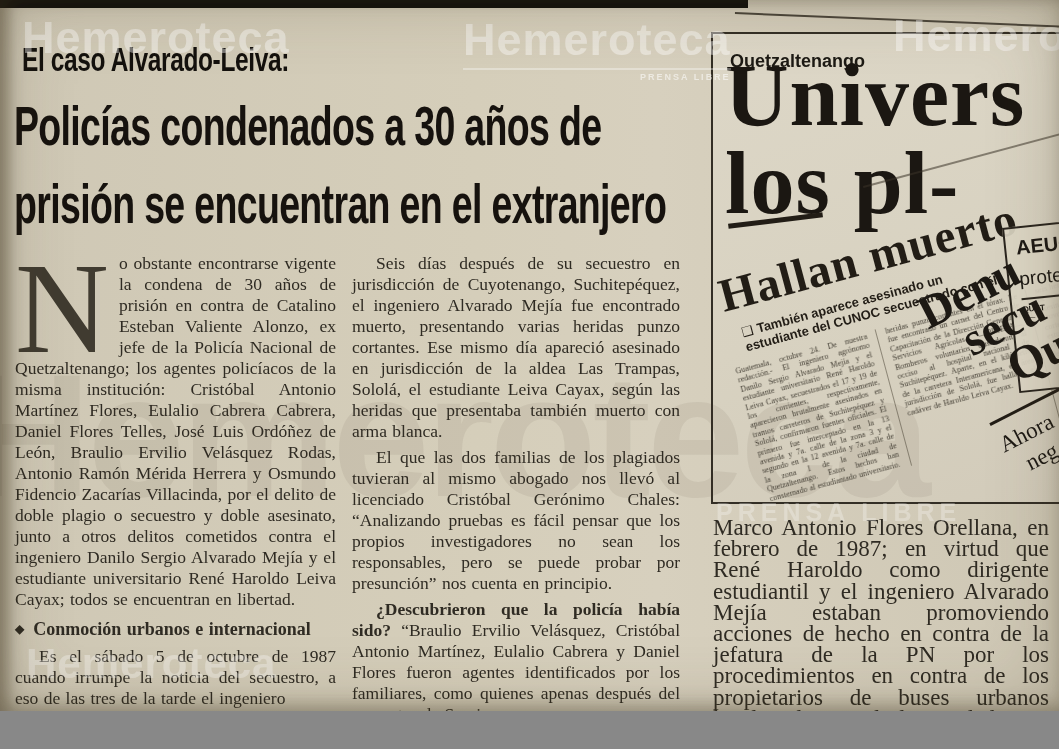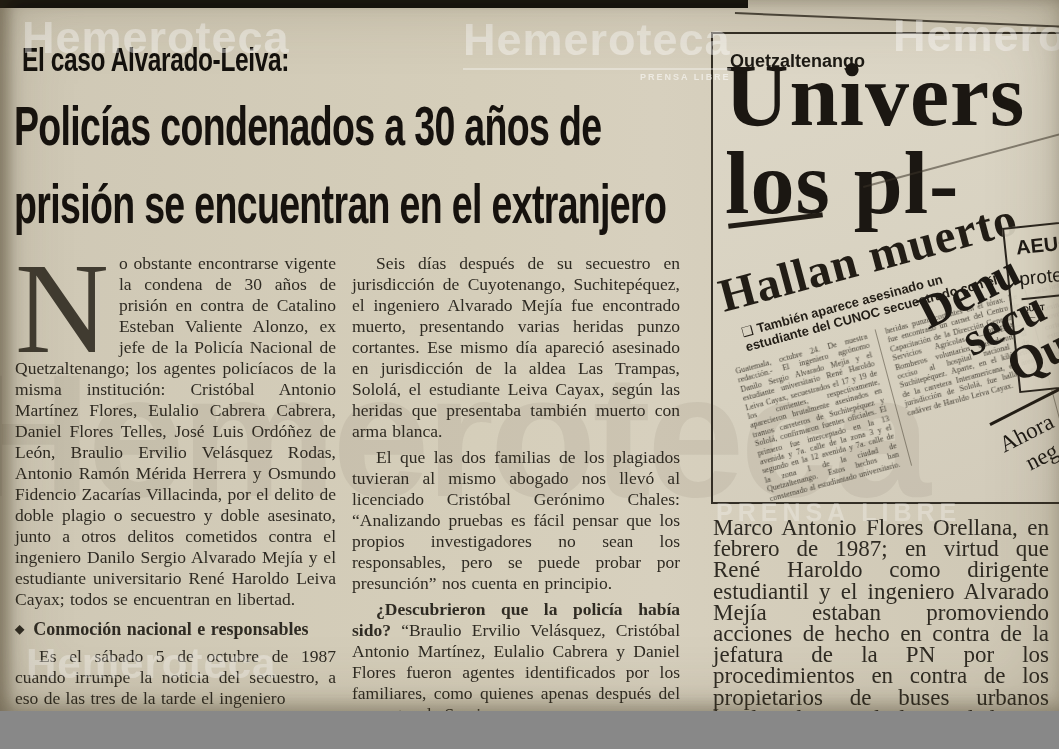--- a/index.html
+++ b/index.html
@@ -99,21 +99,21 @@
   <div class="abs wm-giant">Hemeroteca</div>
   <div class="abs wm wm-mid">Hemeroteca</div>
   <div class="abs wm-pl">PRENSA LIBRE</div>
 
   <div class="abs kicker">El caso Alvarado-Leiva:</div>
   <div class="abs headline h1a">Policías condenados a 30 años de</div>
   <div class="abs headline h1b">prisión se encuentran en el extranjero</div>
 
   <div class="abs col col1">
     <p class="noindent"><span class="dropcap">N</span><span>o obstante encontrarse vigente la condena de 30 años de prisión en contra de Catalino Esteban Valiente Alonzo, ex jefe de la Policía Nacional de Quetzaltenango; los agentes policíacos de la misma institución: Cristóbal Antonio Martínez Flores, Eulalio Cabrera Cabrera, Daniel Flores Telles, José Luis Ordóñez de León, Braulio Ervilio Velásquez Rodas, Antonio Ramón Mérida Herrera y Osmundo Fidencio Zacarías Villacinda, por el delito de doble plagio o secuestro y doble asesinato, junto a otros delitos cometidos contra el ingeniero Danilo Sergio Alvarado Mejía y el estudiante universitario René Haroldo Leiva Cayax; todos se encuentran en libertad.</span></p>
-    <p class="subhead"><span class="diamond">◆</span><span>Conmoción nacional e responsables</span></p>
+    <p class="subhead"><span class="diamond">◆</span><span>Conmoción urbanos e internacional</span></p>
     <p>Es el sábado 5 de octubre de 1987 cuando irrumpe la noticia del secuestro, a eso de las tres de la tarde el ingeniero</p>
   </div>
 
   <div class="abs col col2">
     <p>Seis días después de su secuestro en jurisdicción de Cuyotenango, Suchite­péquez, el ingeniero Alvarado Mejía fue encontrado muerto, presentando varias heridas punzo cortantes. Ese mismo día apareció asesinado en jurisdicción de la aldea Las Trampas, Sololá, el estudiante Leiva Cayax, según las heridas que pre­sentaba también muerto con arma blanca.</p>
     <p>El que las dos familias de los plagiados tuvieran al mismo abogado nos llevó al licenciado Cristóbal Gerónimo Chales: “Analizando pruebas es fácil pensar que los propios investigadores no sean los responsables, pero se puede probar por presunción” nos cuenta en principio.</p>
     <p><span class="boldlead">¿Descubrieron que la policía había sido?</span><span> “Braulio Ervilio Velásquez, Cristó­bal Antonio Martínez, Eulalio Cabrera y Daniel Flores fueron agentes identifica­dos por los familiares, como quienes ape­nas después del secuestro de Sergio</span></p>
   </div>
 
   <div class="abs col col3">

